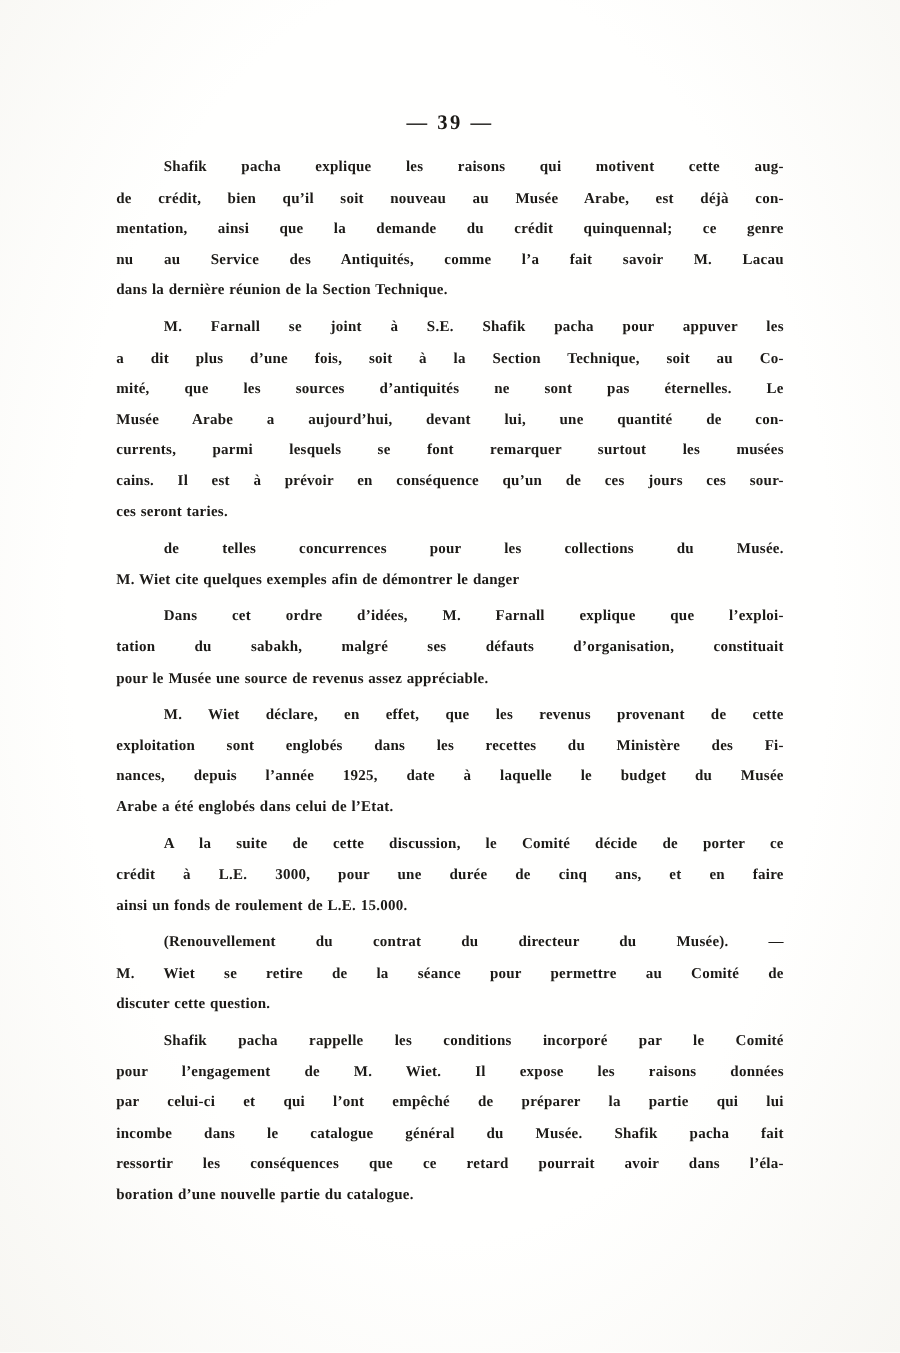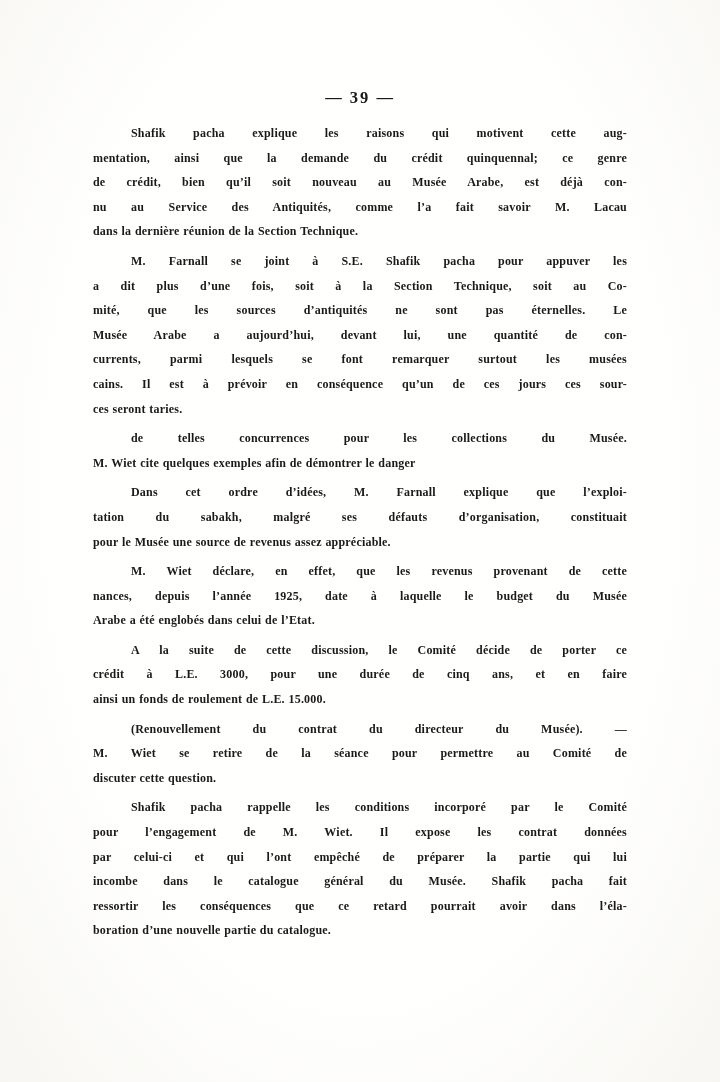--- a/index.html
+++ b/index.html
@@ -55,22 +55,22 @@
   }
 </style>
 </head>
 <body>
 
 <div class="page">
   <div class="page-number">— 39 —</div>
   <div class="text-body">
       <div class="para">
         <div class="line">Shafik pacha explique les raisons qui motivent cette aug-</div>
+        <div class="line">de crédit, bien qu’il soit nouveau au Musée Arabe, est déjà con-</div>
         <div class="line">mentation, ainsi que la demande du crédit quinquennal; ce genre</div>
-        <div class="line">de crédit, bien qu’il soit nouveau au Musée Arabe, est déjà con-</div>
         <div class="line">nu au Service des Antiquités, comme l’a fait savoir M. Lacau</div>
         <div class="line">dans la dernière réunion de la Section Technique.</div>
       </div>
       <div class="para">
         <div class="line">M. Farnall se joint à S.E. Shafik pacha pour appuver les</div>
         <div class="line">a dit plus d’une fois, soit à la Section Technique, soit au Co-</div>
         <div class="line">mité, que les sources d’antiquités ne sont pas éternelles. Le</div>
         <div class="line">Musée Arabe a aujourd’hui, devant lui, une quantité de con-</div>
         <div class="line">currents, parmi lesquels se font remarquer surtout les musées</div>
         <div class="line">cains. Il est à prévoir en conséquence qu’un de ces jours ces sour-</div>
@@ -80,35 +80,36 @@
         <div class="line">de telles concurrences pour les collections du Musée.</div>
         <div class="line">M. Wiet cite quelques exemples afin de démontrer le danger</div>
       </div>
       <div class="para">
         <div class="line">Dans cet ordre d’idées, M. Farnall explique que l’exploi-</div>
         <div class="line">tation du sabakh, malgré ses défauts d’organisation, constituait</div>
         <div class="line">pour le Musée une source de revenus assez appréciable.</div>
       </div>
       <div class="para">
         <div class="line">M. Wiet déclare, en effet, que les revenus provenant de cette</div>
+        <div class="line">exploitation sont englobés dans les recettes du Ministère des Fi-</div>
         <div class="line">nances, depuis l’année 1925, date à laquelle le budget du Musée</div>
         <div class="line">Arabe a été englobés dans celui de l’Etat.</div>
       </div>
       <div class="para">
         <div class="line">A la suite de cette discussion, le Comité décide de porter ce</div>
         <div class="line">crédit à L.E. 3000, pour une durée de cinq ans, et en faire</div>
         <div class="line">ainsi un fonds de roulement de L.E. 15.000.</div>
       </div>
       <div class="para">
         <div class="line">(Renouvellement du contrat du directeur du Musée). —</div>
         <div class="line">M. Wiet se retire de la séance pour permettre au Comité de</div>
         <div class="line">discuter cette question.</div>
       </div>
       <div class="para">
         <div class="line">Shafik pacha rappelle les conditions incorporé par le Comité</div>
-        <div class="line">pour l’engagement de M. Wiet. Il expose les contrat données</div>
+        <div class="line">pour l’engagement de M. Wiet. Il expose les raisons données</div>
         <div class="line">par celui-ci et qui l’ont empêché de préparer la partie qui lui</div>
         <div class="line">incombe dans le catalogue général du Musée. Shafik pacha fait</div>
         <div class="line">ressortir les conséquences que ce retard pourrait avoir dans l’éla-</div>
         <div class="line">boration d’une nouvelle partie du catalogue.</div>
       </div>
     </div>
 </div>
 
 </body></html>

